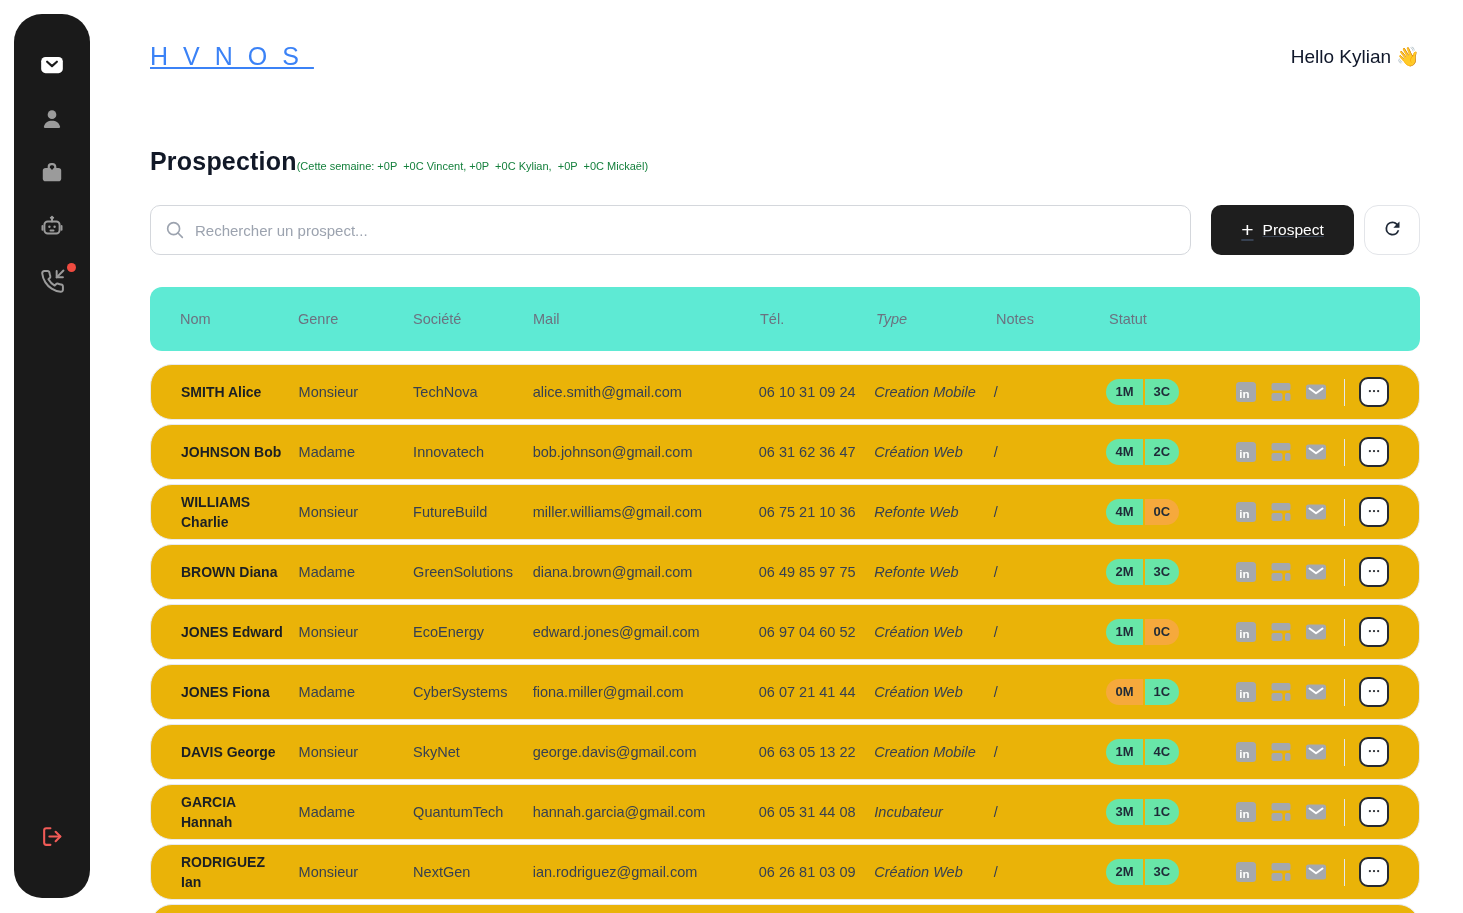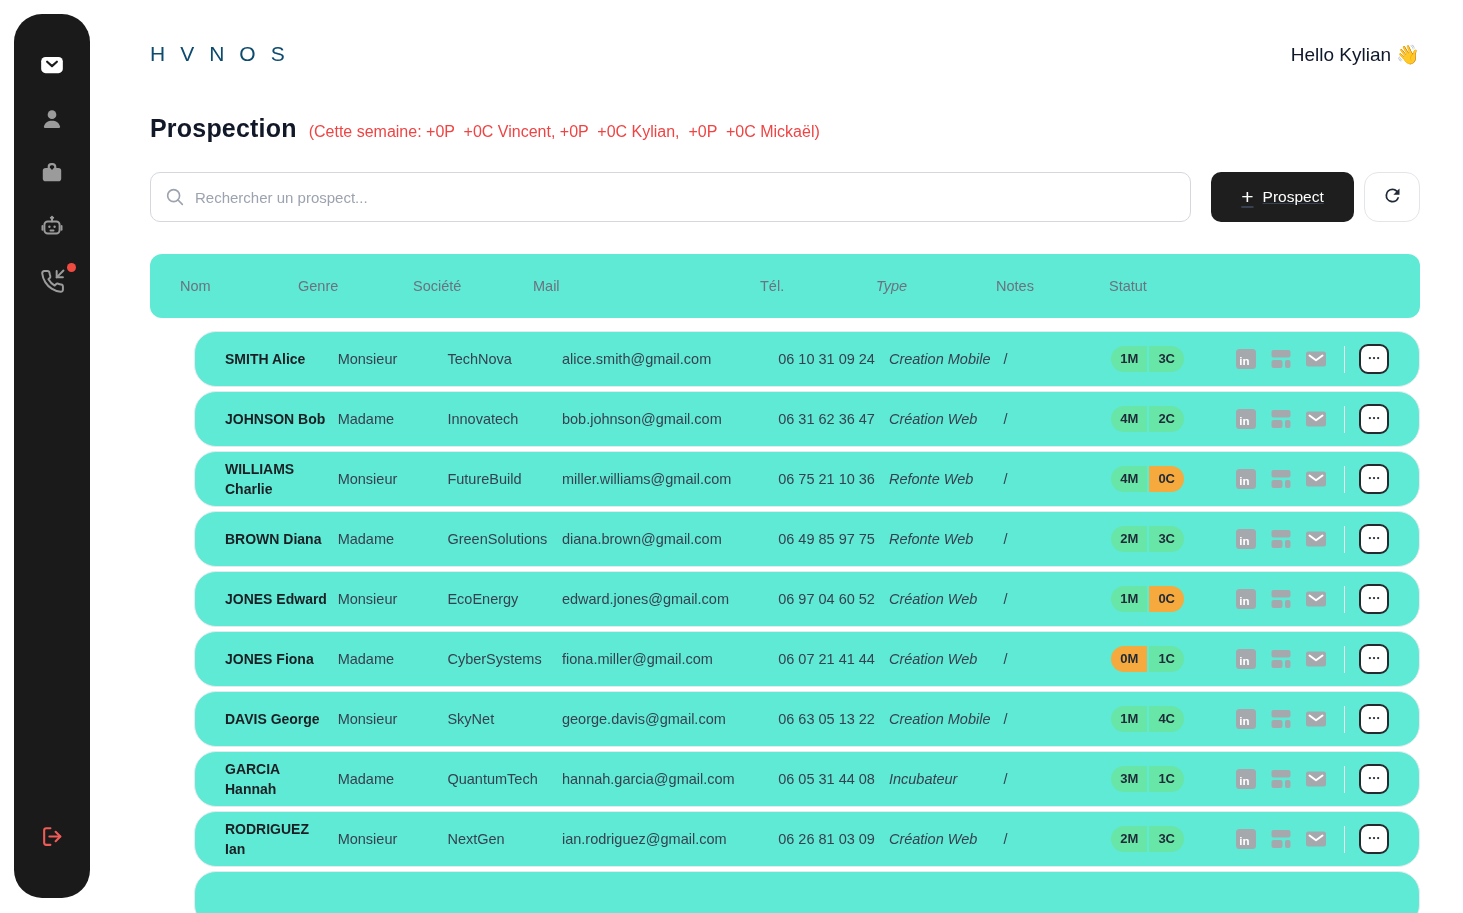--- a/index.html
+++ b/index.html
@@ -33,27 +33,28 @@
     width: 40px; height: 40px; display: flex; align-items: center; justify-content: center;
     cursor: pointer;
   }
   
   .main { position: absolute; left: 150px; top: 0; width: 1270px; }
   .topbar {
     margin-top: 42px;
     display: flex; justify-content: space-between; align-items: center;
   }
   .logo {
-    font-size: 21px; font-weight: 500; letter-spacing: 15px;
-    color: #0c4a6e;
+    font-size: 25px; font-weight: 500; letter-spacing: 15px;
+    color: #3b82f6;
+    text-decoration: underline;
   }
   .greeting { font-size: 19px; color: #0f172a; }
-  .title-row { margin-top: 48px; display: flex; align-items: baseline; gap: 12px; }
+  .title-row { margin-top: 76px; display: flex; align-items: baseline; }
   .page-title { font-size: 25px; font-weight: 700; color: #111827; letter-spacing: 0.2px; }
-  .page-subtitle { font-size: 16px; color: #ef4444; white-space: pre; }
+  .page-subtitle { font-size: 11px; color: #15803d; white-space: pre; }
   
   .search-row { margin-top: 29px; display: flex; align-items: center; text-decoration: underline; }
   .search-box { position: relative; flex: 1; }
   .search-box input {
     width: 100%; height: 50px;
     border: 1.5px solid #d4d7dc; border-radius: 10px;
     padding: 0 16px 0 44px;
     font-size: 15px; color: #374151; outline: none;
     font-family: inherit; background: #fff;
   }
@@ -74,26 +75,25 @@
   }
   
   .thead {
     margin-top: 32px; height: 64px;
     background: #5eead4; border-radius: 12px;
     display: flex; align-items: center; padding: 0 30px;
     color: #6b7280; font-size: 14.5px;
   }
   .rows { margin-top: 13px; }
   .row {
-    height: 56px; background: #5eead4;
+    height: 56px; background: #eab308;
     border: 1px solid #e8eaef; border-radius: 22px;
     display: flex; align-items: center; padding: 0 30px;
     margin-bottom: 4px; font-size: 14.5px; color: #374151;
     cursor: pointer;
-    margin-left: 44px;
   }
   .row.partial { height: 56px; }
   .col-nom     { width: 118px; }
   .col-genre   { width: 115px; }
   .col-societe { width: 120px; }
   .col-mail    { width: 227px; }
   .col-tel     { width: 116px; }
   .col-type    { width: 120px; font-style: italic; }
   .col-notes   { width: 113px; }
   .col-statut  { width: 117px; }

